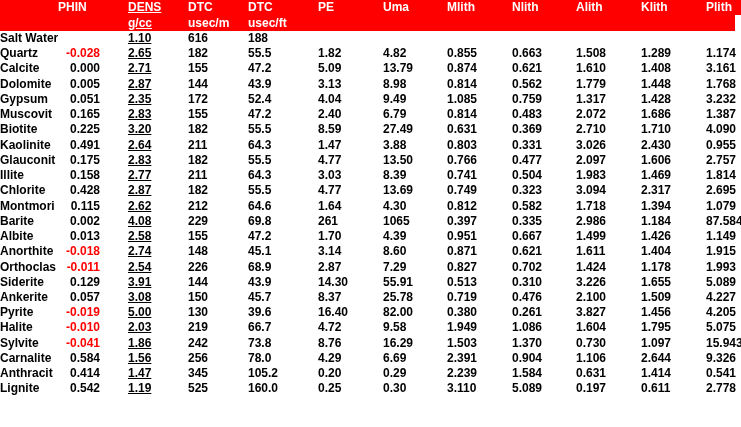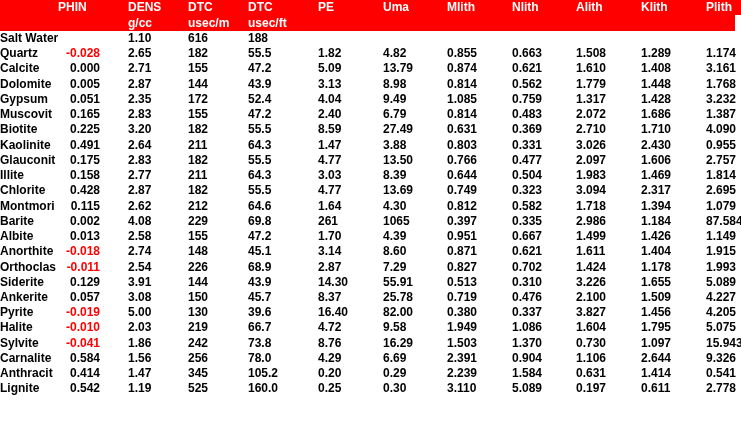--- a/index.html
+++ b/index.html
@@ -31,21 +31,21 @@
     text-align:left;vertical-align:middle;
     font-weight:bold;font-size:12px;
   }
   thead th{
     background:var(--header-bg);
     color:var(--header-text);
     height:15.5px;line-height:15.5px;
   }
   td.c-name{padding-left:0;}
   td.c-phin{text-align:right;padding-right:3px;}
-  th.c-dens,td.c-dens{padding-left:25px;}
+  th.c-dens,td.c-dens{padding-left:25px;text-decoration:underline;}
   td.neg{color:var(--negative-text);}
   #notch{
     position:absolute;top:15px;right:0;
     width:6px;height:17px;background:#ffffff;
   }
 </style>
 </head>
 <body>
 
 <div id="screen">
@@ -222,21 +222,21 @@
           <td class="c-11">2.757</td>
         </tr>
         <tr>
           <td class="c-name">Illite</td>
           <td class="c-phin">0.158</td>
           <td class="c-dens">2.77</td>
           <td class="c-3">211</td>
           <td class="c-4">64.3</td>
           <td class="c-5">3.03</td>
           <td class="c-6">8.39</td>
-          <td class="c-7">0.644</td>
+          <td class="c-7">0.741</td>
           <td class="c-8">0.504</td>
           <td class="c-9">1.983</td>
           <td class="c-10">1.469</td>
           <td class="c-11">1.814</td>
         </tr>
         <tr>
           <td class="c-name">Chlorite</td>
           <td class="c-phin">0.428</td>
           <td class="c-dens">2.87</td>
           <td class="c-3">182</td>
@@ -349,21 +349,21 @@
         </tr>
         <tr>
           <td class="c-name">Pyrite</td>
           <td class="c-phin neg">-0.019</td>
           <td class="c-dens">5.00</td>
           <td class="c-3">130</td>
           <td class="c-4">39.6</td>
           <td class="c-5">16.40</td>
           <td class="c-6">82.00</td>
           <td class="c-7">0.380</td>
-          <td class="c-8">0.337</td>
+          <td class="c-8">0.261</td>
           <td class="c-9">3.827</td>
           <td class="c-10">1.456</td>
           <td class="c-11">4.205</td>
         </tr>
         <tr>
           <td class="c-name">Halite</td>
           <td class="c-phin neg">-0.010</td>
           <td class="c-dens">2.03</td>
           <td class="c-3">219</td>
           <td class="c-4">66.7</td>

